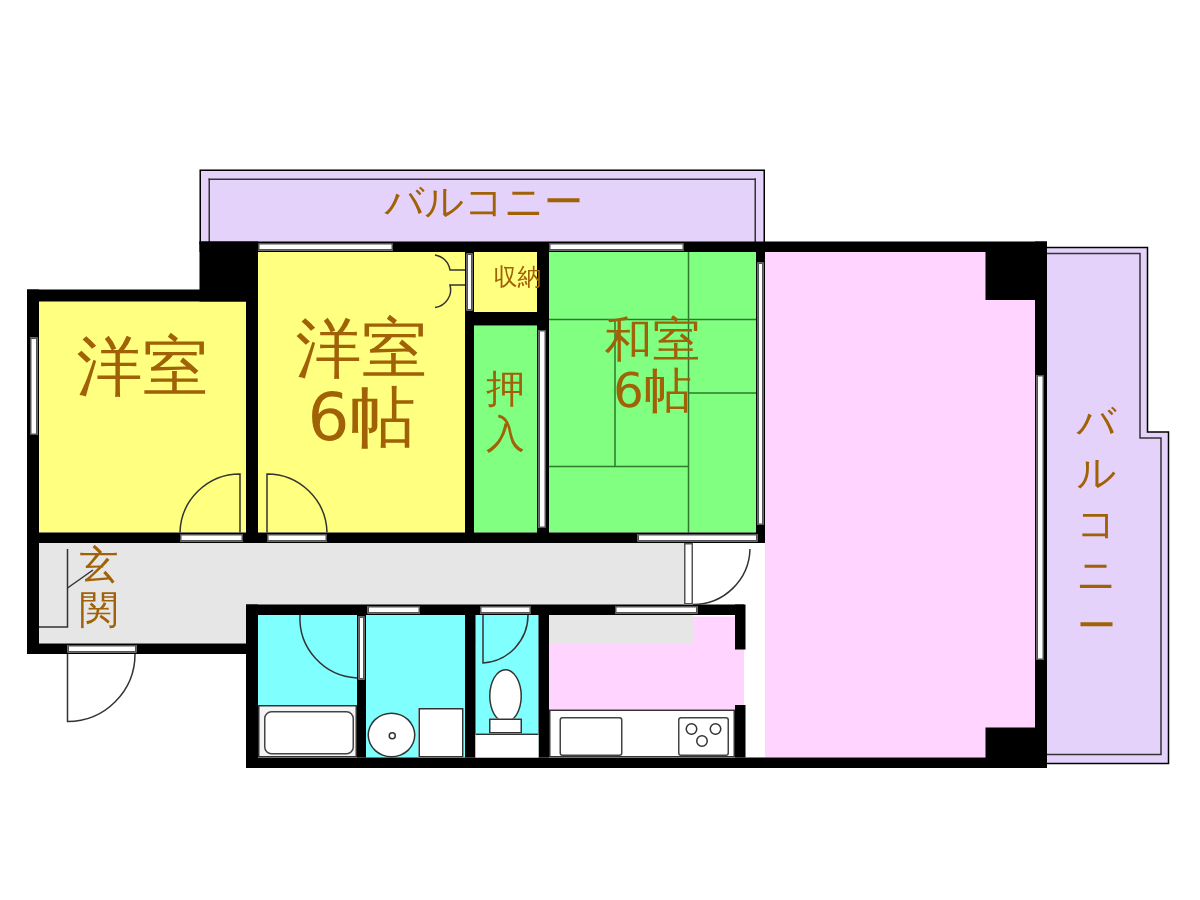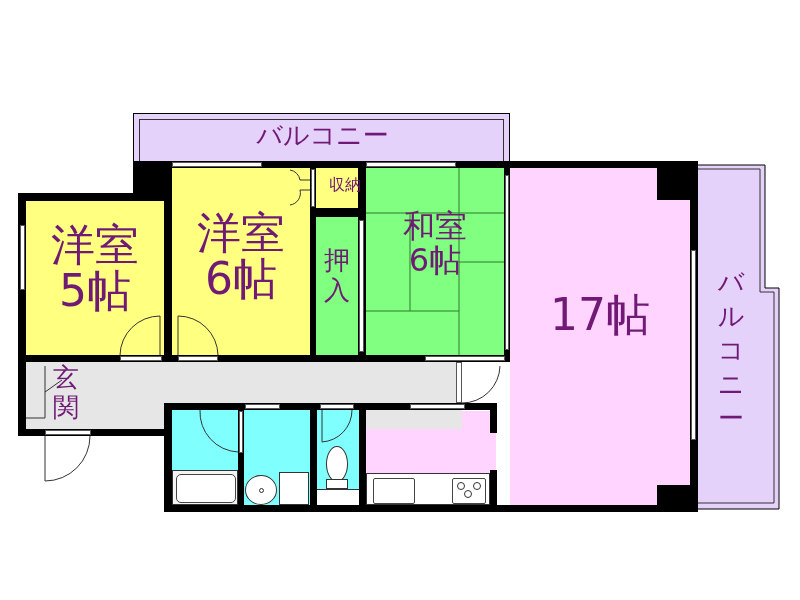--- a/index.html
+++ b/index.html
@@ -1,20 +1,20 @@
 <!DOCTYPE html>
 <html><head>
   <meta charset="utf-8">
   <style>
     html, body { margin:0; padding:0; background:#ffffff; }
     body { width:800px; height:600px; position:relative; overflow:hidden; font-family:"DejaVu Sans", sans-serif; }
     .abs { position:absolute; }
     .wall { position:absolute; background:#000; }
     .room { position:absolute; }
-    .label { position:absolute; color:#701a75; text-align:center; line-height:1.05; font-family:"DejaVu Sans", sans-serif; }
+    .label { position:absolute; color:#a16207; text-align:center; line-height:1.05; font-family:"DejaVu Sans", sans-serif; }
     .win { position:absolute; background:#fff; border:1px solid #555; box-sizing:border-box; }
     .balc { position:absolute; background:#e5d2fb; border:1px solid #000; box-sizing:border-box; }
     .balc-inner { position:absolute; border:1px solid #333; box-sizing:border-box; }
     .fixture { position:absolute; background:#fff; border:1px solid #333; box-sizing:border-box; }
     svg { position:absolute; overflow:visible; }
   </style>
 </head>
 <body>
 
 <div class="balc" style="left:133px; top:113px; width:377px; height:50px;">
@@ -134,34 +134,32 @@
   <div class="abs" style="left:6px; top:4px; width:40px; height:24px; border:1px solid #444; border-radius:2px;"></div>
   <div class="abs" style="left:85px; top:4px; width:32px; height:24px; border:1px solid #444; border-radius:2px;">
     <span class="abs" style="left:4px; top:3px; width:6px; height:6px; border:1px solid #333; border-radius:50%;"></span>
     <span class="abs" style="left:20px; top:3px; width:6px; height:6px; border:1px solid #333; border-radius:50%;"></span>
     <span class="abs" style="left:11px; top:11px; width:6px; height:6px; border:1px solid #333; border-radius:50%;"></span>
   </div>
 </div>
 
 <div class="label" style="left:26px; top:222px; width:138px; font-size:44px;">
   <div>洋室</div>
-  <div>5帖</div>
 </div>
 <div class="label" style="left:172px; top:210px; width:138px; font-size:44px;">
   <div>洋室</div>
   <div>6帖</div>
 </div>
 <div class="label" style="left:316px; top:177px; width:58px; font-size:16px;">収納</div>
 <div class="label" style="left:316px; top:245px; width:42px; font-size:26px; line-height:30px;">
   <div>押</div>
   <div>入</div>
 </div>
 <div class="label" style="left:366px; top:210px; width:138px; font-size:32px;">
   <div>和室</div>
   <div>6帖</div>
 </div>
 <div class="label" style="left:510px; top:292px; width:180px; font-size:44px;">
-  <div>17帖</div>
 </div>
 <div class="label" style="left:48px; top:362px; width:36px; font-size:26px; line-height:30px;">
   <div>玄</div>
   <div>関</div>
 </div>
 
 </body></html>

